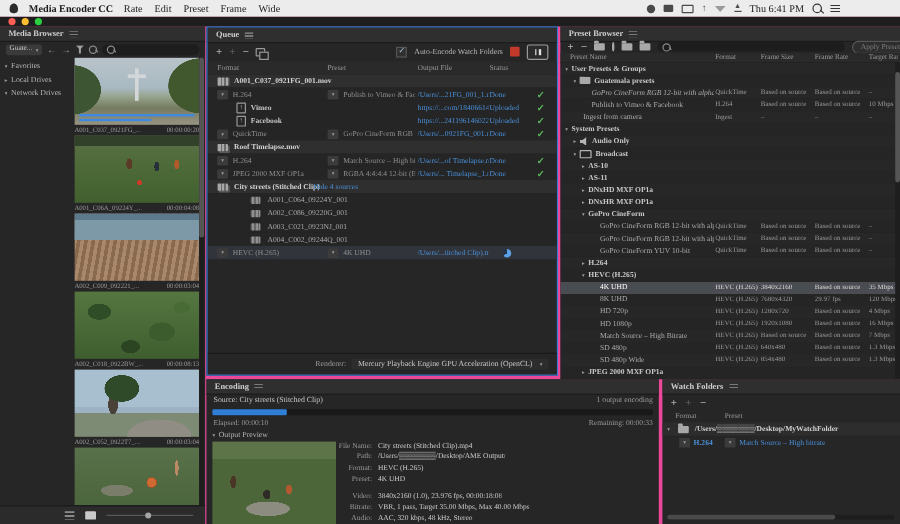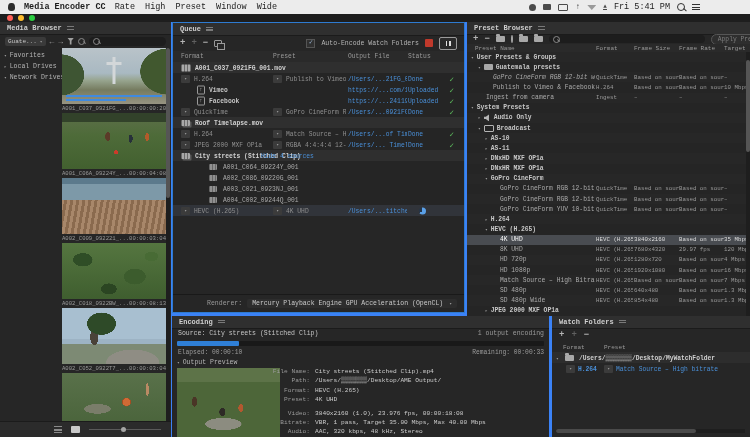--- a/index.html
+++ b/index.html
@@ -1,17 +1,17 @@
 <!DOCTYPE html>
 <html><head>
 <meta charset="utf-8">
 <style>
   html,body{margin:0;padding:0;background:#000;}
-  .screen{position:relative;width:750px;height:437px;overflow:hidden;background:#3b82f6;
-    font-family:Liberation Mono, monospace;color:#bbb;-webkit-font-smoothing:antialiased;}
+  .screen{position:relative;width:750px;height:437px;overflow:hidden;background:#ec4899;
+    font-family:Liberation Serif, serif;color:#bbb;-webkit-font-smoothing:antialiased;}
   
   .menubar{position:absolute;left:0;top:0;width:750px;height:14px;background:#ececec;
     display:flex;align-items:center;gap:9px;padding:0 8px;box-sizing:border-box;font-size:8.5px;color:#1c1c1c;}
   .apple{width:7px;height:8px;background:#2b2b2b;border-radius:45% 45% 42% 42%/55% 55% 40% 40%;}
   .appname{font-weight:bold;}
   .menu-items{display:flex;gap:10px;}
   .menu-item{cursor:default;}
   .mb-right{margin-left:auto;display:flex;align-items:center;gap:7px;padding-right:42px;}
   .mico{display:inline-block;}
   .mi-cam{width:7px;height:7px;border-radius:50%;background:#4a4a4a;}
@@ -200,33 +200,33 @@
 </head>
 <body>
 
 <div class="screen">
 
   <div class="menubar">
     <span class="apple"></span>
     <span class="appname">Media Encoder CC</span>
     <span class="menu-items">
         <span class="menu-item">Rate</span>
-        <span class="menu-item">High</span>
+        <span class="menu-item">Edit</span>
         <span class="menu-item">Preset</span>
-        <span class="menu-item">Window</span>
+        <span class="menu-item">Frame</span>
         <span class="menu-item">Wide</span>
       </span>
     <span class="mb-right">
       <span class="mico mi-cam"></span>
       <span class="mico mi-box"></span>
       <span class="mico mi-disp"></span>
       <span class="mico mi-up">↑</span>
       <span class="mico mi-wifi"></span>
       <span class="mico mi-eject">▲</span>
-      <span class="clock">Fri 5:41 PM</span>
+      <span class="clock">Thu 6:41 PM</span>
       <span class="mico mi-mag"></span>
       <span class="mico mi-list"></span>
     </span>
   </div>
 
   <div class="titlebar">
     <span class="light lr"></span>
     <span class="light ly"></span>
     <span class="light lg"></span>
   </div>

